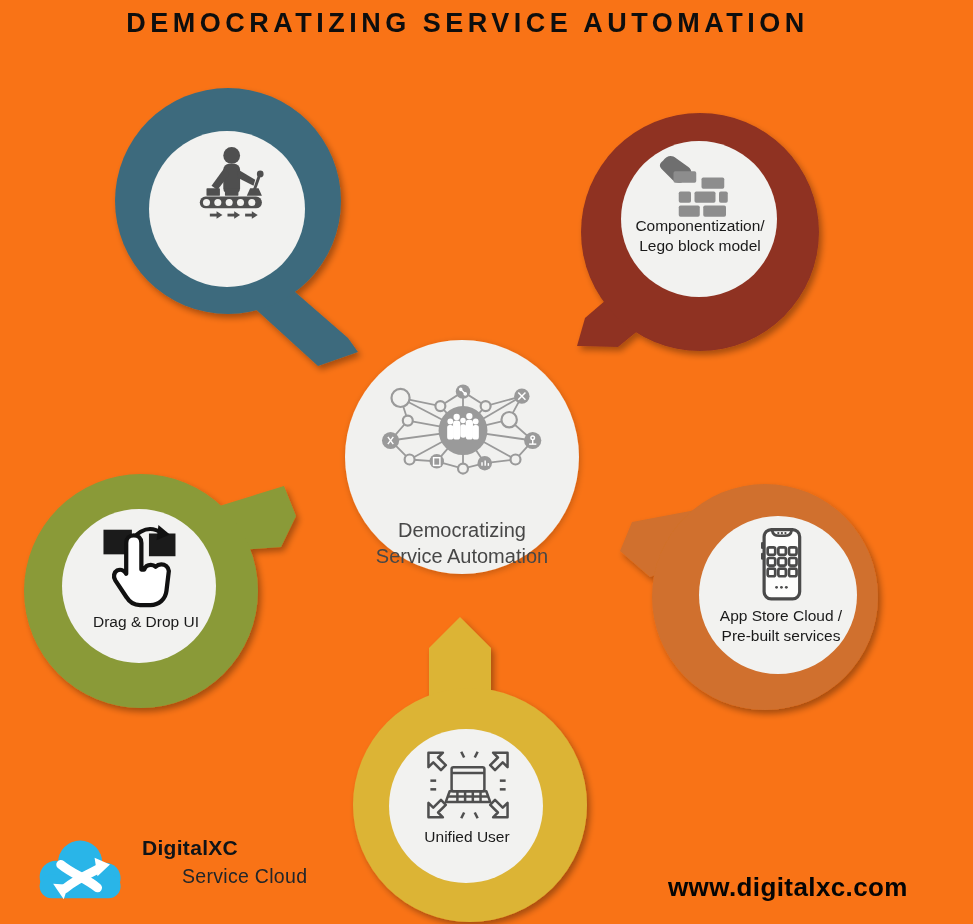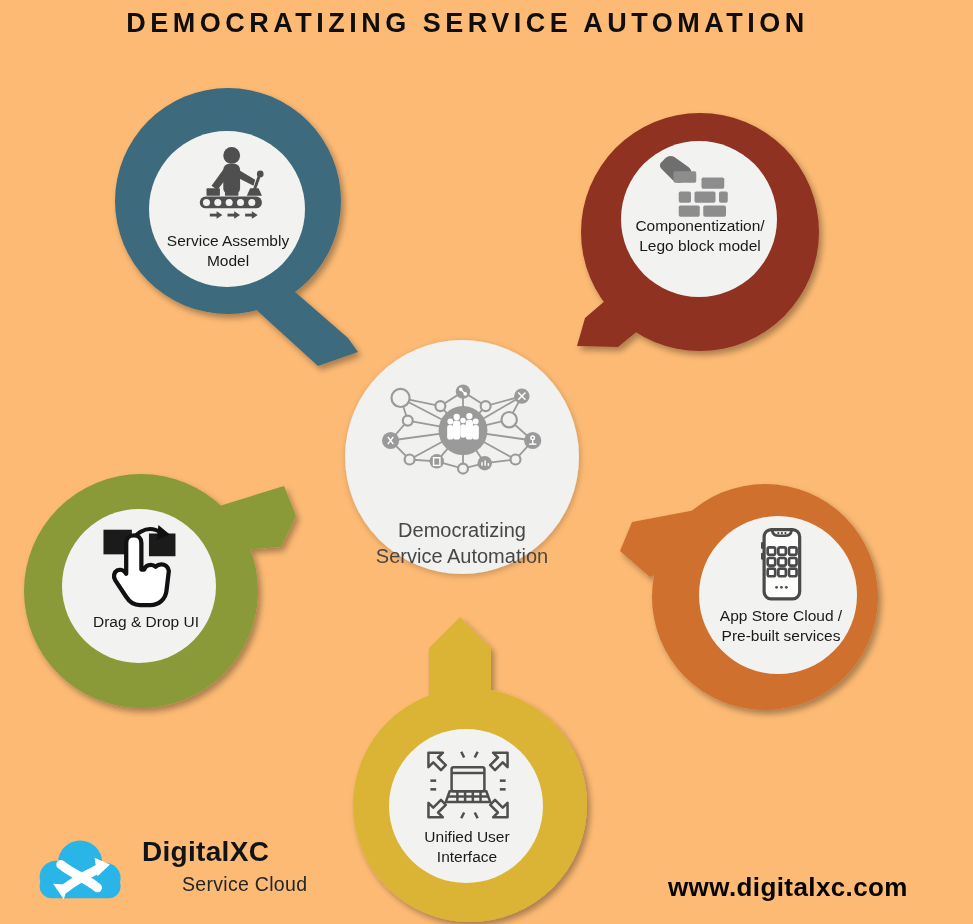--- a/index.html
+++ b/index.html
@@ -1,38 +1,38 @@
 <!DOCTYPE html>
 <html><head>
 <meta charset="utf-8">
 <style>
   html,body{margin:0;padding:0;background:#ffffff;}
   #stage{
-    position:relative;width:973px;height:924px;background:#fdba74;overflow:hidden;
+    position:relative;width:973px;height:924px;background:#f97316;overflow:hidden;
     font-family:"Liberation Sans","DejaVu Sans",sans-serif;
     text-decoration:underline;
   }
   .abs{position:absolute;}
   #title{
     position:absolute;top:8px;left:0;width:935px;margin:0;
     text-align:center;font-size:27px;font-weight:bold;color:#0e0e0e;
     letter-spacing:4.5px;
   }
   .bubble-label{
     position:absolute;text-align:center;font-size:15.5px;line-height:1.32;
     color:#1a1a1a;
   }
   .bubble-label span{display:block;}
   #center-label{
     position:absolute;left:352px;top:482px;width:220px;text-align:center;
     font-size:20px;line-height:1.3;color:#474747;margin-top:35px;
   }
   #center-label span{display:block;}
   #brand-text{position:absolute;left:142px;top:836px;}
-  #brand-name{font-size:28px;font-weight:bold;color:#101418;letter-spacing:.3px;}
+  #brand-name{font-size:21px;font-weight:bold;color:#101418;letter-spacing:.3px;}
   #brand-tagline{font-size:19.5px;color:#22262a;margin-top:5px;letter-spacing:.3px;margin-left:40px;}
   #website{
     position:absolute;left:668px;top:872px;width:240px;text-align:left;
     font-size:26px;font-weight:bold;color:#050505;letter-spacing:.4px;
   }
   svg{display:block;}
 </style>
 </head>
 <body>
 
@@ -243,42 +243,37 @@
     <line x1="43" y1="8" x2="46" y2="14"></line>
       <line x1="57" y1="14" x2="60" y2="8"></line>
     <line x1="43" y1="77" x2="46" y2="71"></line>
       <line x1="57" y1="71" x2="60" y2="77"></line>
     <line x1="11" y1="38" x2="17" y2="38"></line>
       <line x1="11" y1="47" x2="17" y2="47"></line>
     <line x1="83" y1="38" x2="89" y2="38"></line>
       <line x1="83" y1="47" x2="89" y2="47"></line>
   </svg>
 
-  <div class="bubble-label" style="left:138px;top:231px;width:180px">
-    <span>Service Assembly</span>
-    <span>Model</span>
-  </div>
 
   <div class="bubble-label" style="left:608px;top:216px;width:184px">
     <span>Componentization/</span>
     <span>Lego block model</span>
   </div>
 
   <div class="bubble-label" style="left:56px;top:612px;width:180px">
     <span>Drag &amp; Drop UI</span>
   </div>
 
   <div class="bubble-label" style="left:691px;top:606px;width:180px">
     <span>App Store Cloud /</span>
     <span>Pre-built services</span>
   </div>
 
   <div class="bubble-label" style="left:377px;top:827px;width:180px">
     <span>Unified User</span>
-    <span>Interface</span>
   </div>
 
   <div id="center-label">
     <span>Democratizing</span>
     <span>Service Automation</span>
   </div>
 
   <svg class="abs" style="left:30px;top:826px" width="106" height="82" viewBox="0 0 110 85">
     <g fill="#29b5e8">
       <circle cx="27" cy="53" r="17"></circle>

